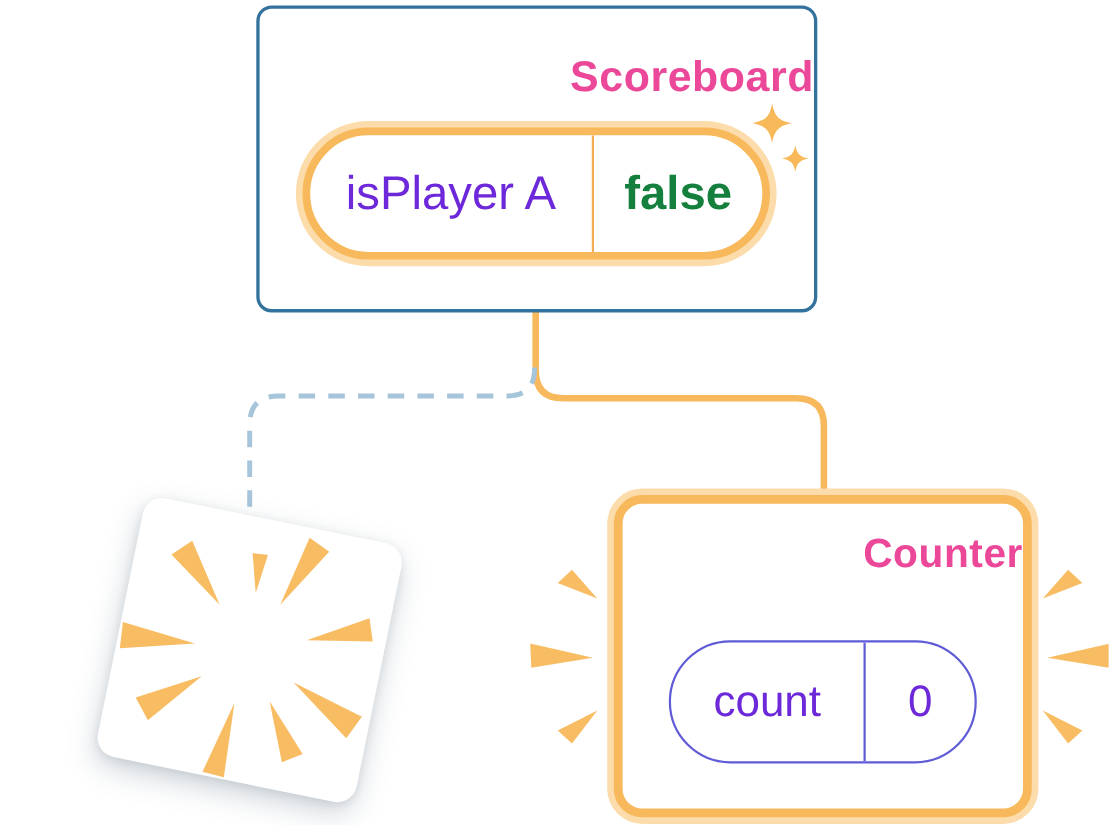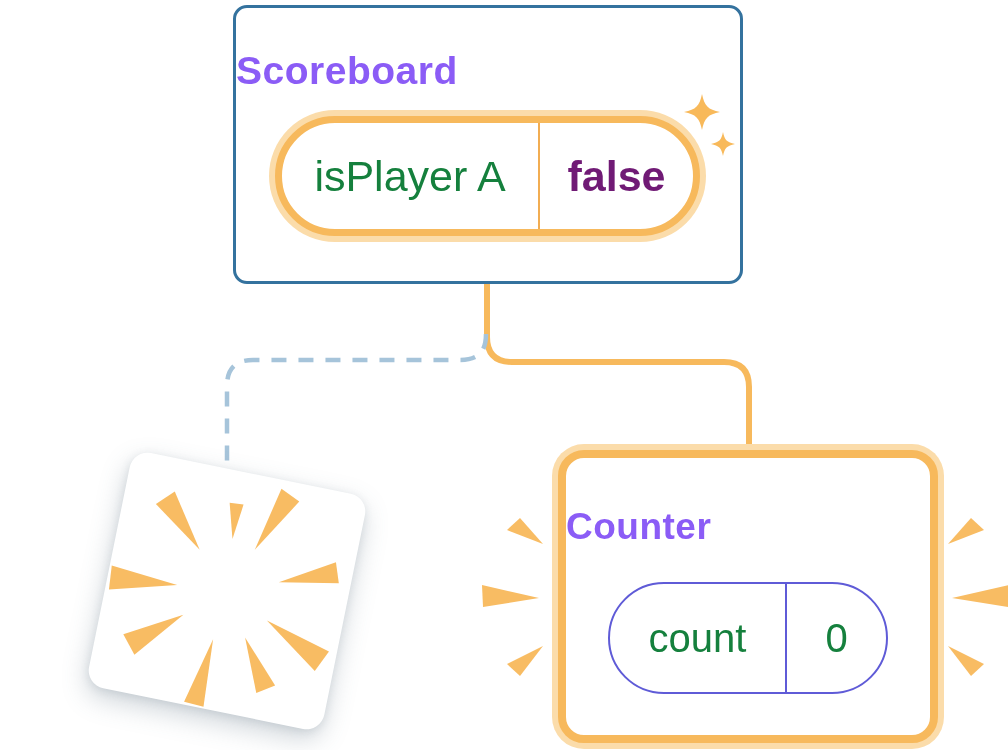--- a/index.html
+++ b/index.html
@@ -11,58 +11,58 @@
   }
   svg.connectors{ position:absolute; left:0; top:0; z-index:1; }
 
   
   .scoreboard-card{
     position:absolute; left:233px; top:5px; width:510px; height:279px;
     background:#ffffff; border:3px solid #34729e; border-radius:14px;
     z-index:2;
   }
   .card-title{
-    text-align:left; color:#8b5cf6; font-weight:600; letter-spacing:.5px;
+    text-align:right; color:#ec4899; font-weight:600; letter-spacing:.5px;
   }
   .scoreboard-card .card-title{ margin-top:41px; font-size:39px; }
 
   .state-pill{
     position:absolute; background:#ffffff;
     border:7px solid #f7b95c; border-radius:999px;
     box-shadow:0 0 0 6px #fbdcaa;
     display:flex; align-items:stretch; overflow:hidden;
   }
   .scoreboard-card .state-pill{ left:39px; top:108px; width:425px; height:120px; }
   .state-cell{
     display:flex; align-items:center; justify-content:center;
-    color:#15803d; font-size:43px;
+    color:#6d28d9; font-size:43px;
   }
   .scoreboard-card .cell-label{ width:256px; }
-  .scoreboard-card .cell-value{ flex:1; font-weight:700; color:#701a75; }
+  .scoreboard-card .cell-value{ flex:1; font-weight:700; color:#15803d; }
   .scoreboard-card .state-divider{ width:2px; background:#f2ad52; }
 
   .sparkles{ position:absolute; left:682px; top:94px; z-index:3; }
 
   
   .destroyed-card{
     position:absolute; left:107px; top:471px; width:240px; height:240px;
     background:#ffffff; border-radius:18px;
     transform:rotate(11.5deg);
     box-shadow:0 10px 26px rgba(84,104,122,.28), 0 2px 8px rgba(84,104,122,.14);
     z-index:2;
   }
 
   
   .counter-card{
     position:absolute; left:558px; top:450px; width:380px; height:293px;
     background:#ffffff; border:8px solid #f7b95c; border-radius:26px;
     box-shadow:0 0 0 6px #fbdcaa;
     z-index:2;
   }
-  .counter-card .card-title{ margin-top:48px; font-size:37px; }
+  .counter-card .card-title{ margin-top:24px; font-size:37px; }
   .counter-card .state-pill{
     left:42px; top:124px; width:280px; height:112px;
     border:2px solid #5f5bd7; box-shadow:none;
   }
   .counter-card .state-cell{ font-size:40px; }
   .counter-card .cell-label{ width:175px; }
   .counter-card .cell-value{ flex:1; }
   .counter-card .state-divider{ width:2px; background:#5f5bd7; }
 
   .emphasis{ position:absolute; z-index:2; }

